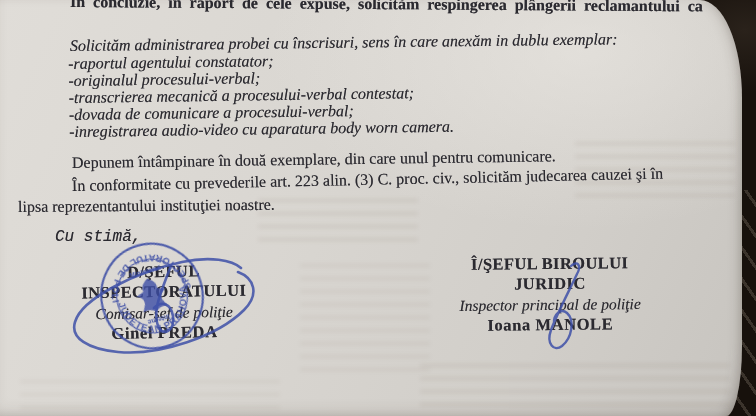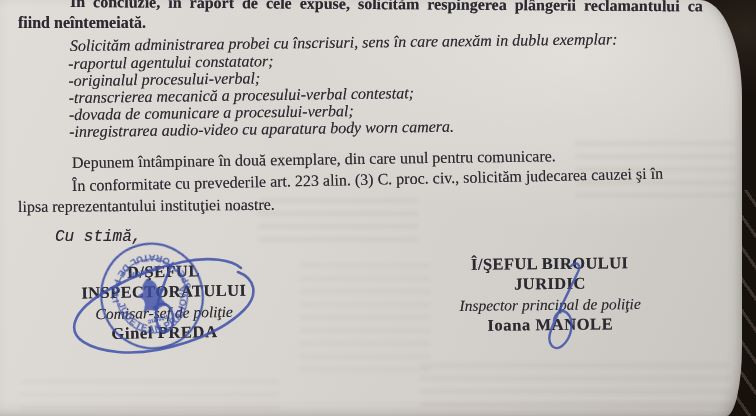--- a/index.html
+++ b/index.html
@@ -55,21 +55,20 @@
 <body>
 
 <div class="stage">
 
   <div class="bg-stripes"></div>
   <div class="bg-glint"></div>
 
   <div class="paper">
 
     <div class="txt bold" style="left:70px;top:-8px;word-spacing:4px;transform:rotate(.4deg);transform-origin:left center;">În concluzie, în raport de cele expuse, solicităm respingerea plângerii reclamantului ca</div>
-    <div class="txt bold" style="left:18px;top:13px;">fiind neîntemeiată.</div>
 
     <div class="txt ital" style="left:70px;top:36px;transform:rotate(-.7deg);transform-origin:left center;">Solicităm administrarea probei cu înscrisuri, sens în care anexăm in dublu exemplar:</div>
     <div class="txt ital list" style="left:68px;top:55px;transform:rotate(-.8deg);transform-origin:left top;">
       <div>-raportul agentului constatator;</div>
       <div>-originalul procesului-verbal;</div>
       <div>-transcrierea mecanică a procesului-verbal contestat;</div>
       <div>-dovada de comunicare a procesului-verbal;</div>
       <div>-inregistrarea audio-video cu aparatura body worn camera.</div>
     </div>
 

